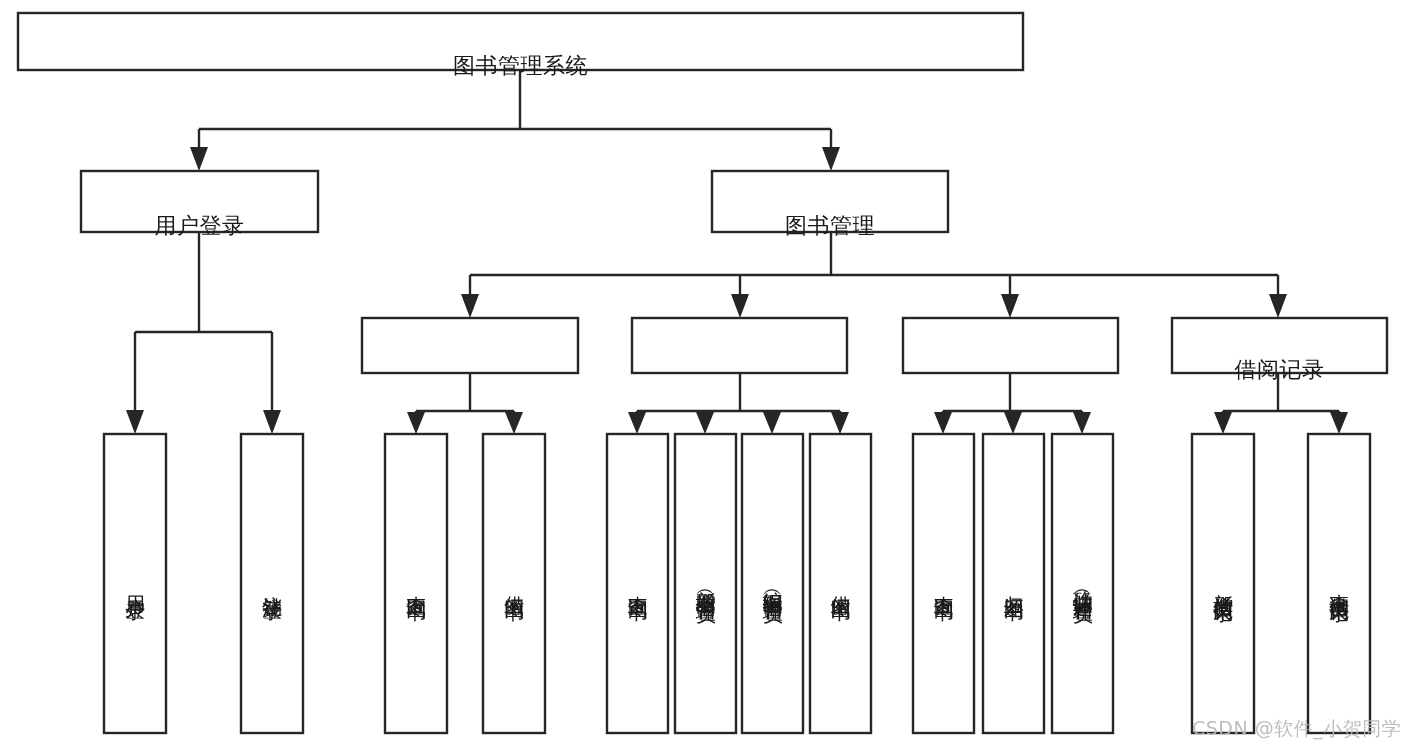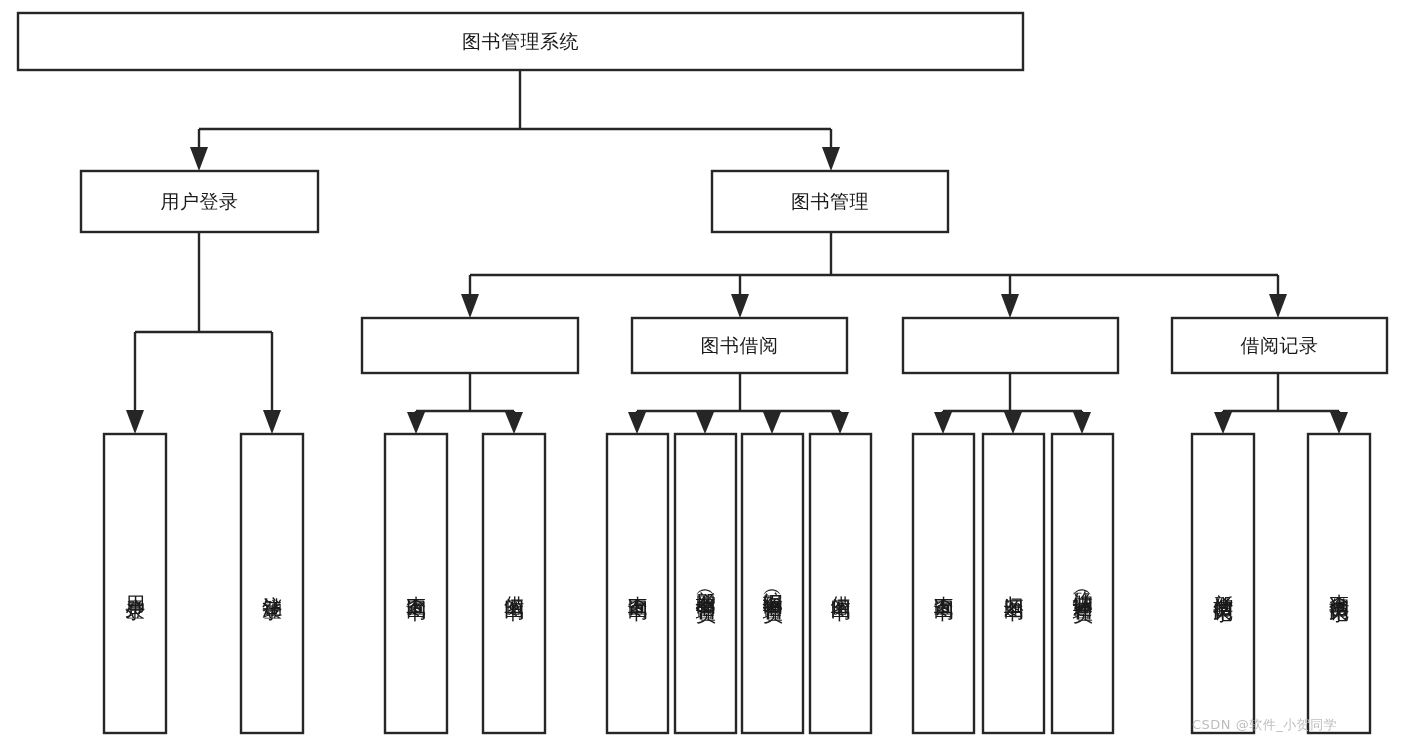--- a/index.html
+++ b/index.html
@@ -46,35 +46,36 @@
     position: absolute;
     display: flex;
     align-items: center;
     justify-content: center;
     text-align: center;
     color: #1a1a1a;
     pointer-events: none;
     line-height: 1.08;
   }
   .node-label.horizontal {
-    font-size: 19px;
+    font-size: 22px;
     letter-spacing: 0.5px;
+    margin-top: 24px;
   }
   .node-label.vertical {
     writing-mode: vertical-rl;
     text-orientation: upright;
     font-size: 20px;
     letter-spacing: 2px;
     align-items: center;
     justify-content: center;
   }
   .watermark {
     position: absolute;
     color: #b8b8b8;
-    font-size: 13px;
+    font-size: 19px;
     letter-spacing: 0.5px;
     white-space: nowrap;
     opacity: 0.92;
   }
 </style>
 </head>
 <body>
 
 <div id="diagram-root">
 
@@ -181,21 +182,20 @@
       <polygon class="arrow-head" points="1339,434 1330,412 1348,412"></polygon>
     </g>
 
   </svg>
 
   <div class="node-label horizontal" style="left:18px; top:13px; width:1005px; height:57px;">图书管理系统</div>
 
   <div class="node-label horizontal" style="left:81px; top:171px; width:237px; height:61px;">用户登录</div>
   <div class="node-label horizontal" style="left:712px; top:171px; width:236px; height:61px;border-radius:14px;">图书管理</div>
 
-  <div class="node-label horizontal" style="left:632px; top:318px; width:215px; height:55px;">图书借阅</div>
   <div class="node-label horizontal" style="left:1172px; top:318px; width:215px; height:55px;">借阅记录</div>
 
   <div class="node-label vertical" style="left:104px; top:434px; width:62px; height:299px;">用户登录</div>
   <div class="node-label vertical" style="left:241px; top:434px; width:62px; height:299px;">注销登录</div>
 
   <div class="node-label vertical" style="left:385px; top:434px; width:62px; height:299px;">查询图书</div>
   <div class="node-label vertical" style="left:483px; top:434px; width:62px; height:299px;">借阅图书</div>
 
   <div class="node-label vertical" style="left:607px; top:434px; width:61px; height:299px;">查询图书</div>
   <div class="node-label vertical" style="left:675px; top:434px; width:61px; height:299px;">新增图书（管理员）</div>

